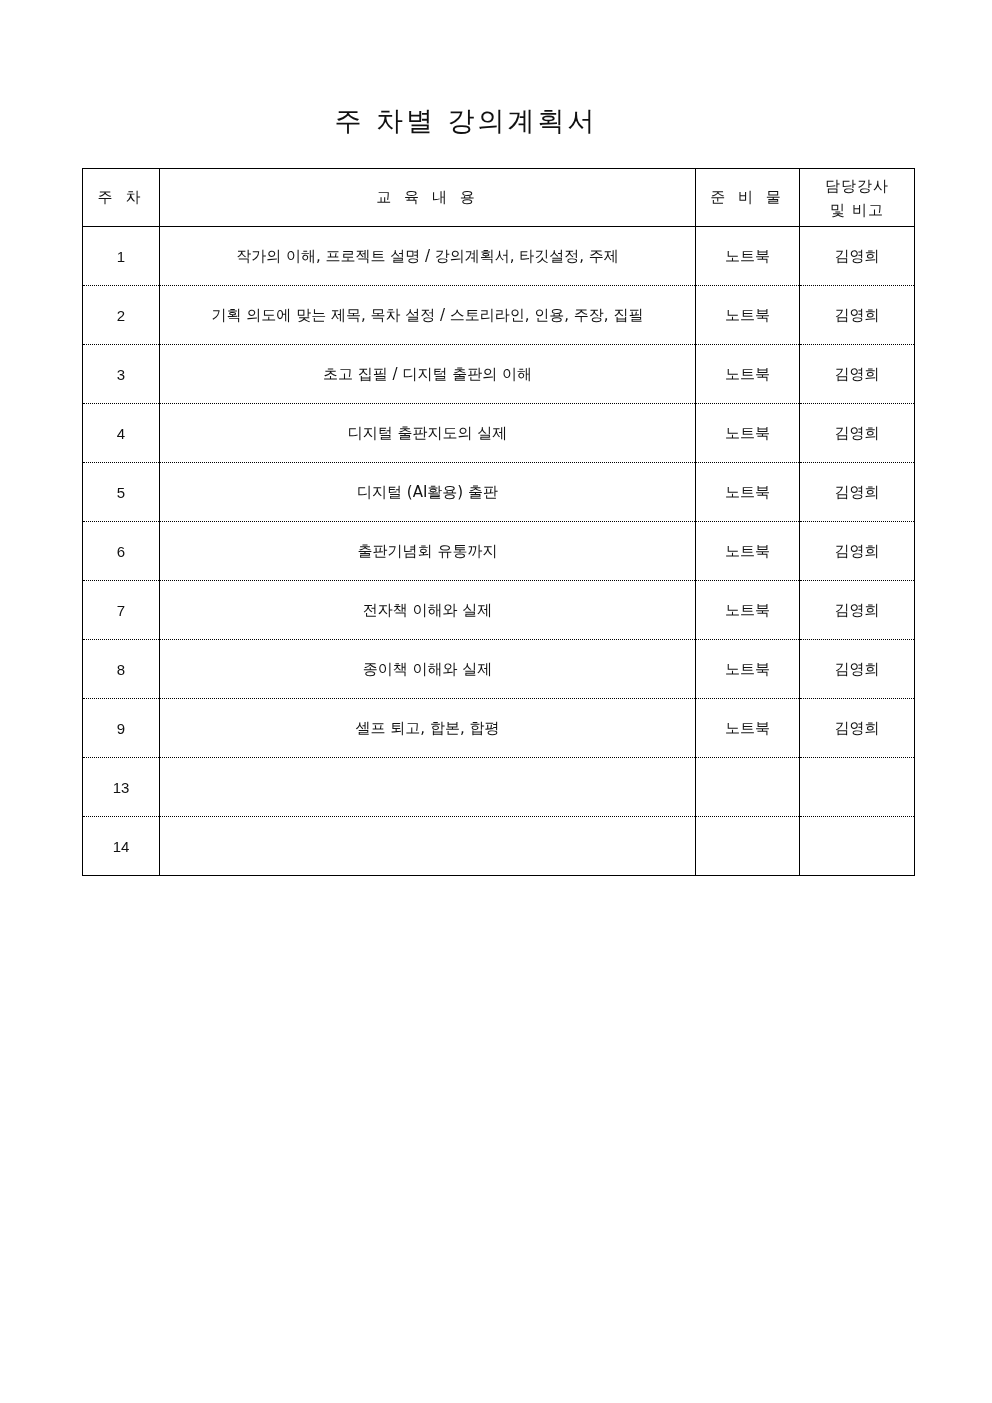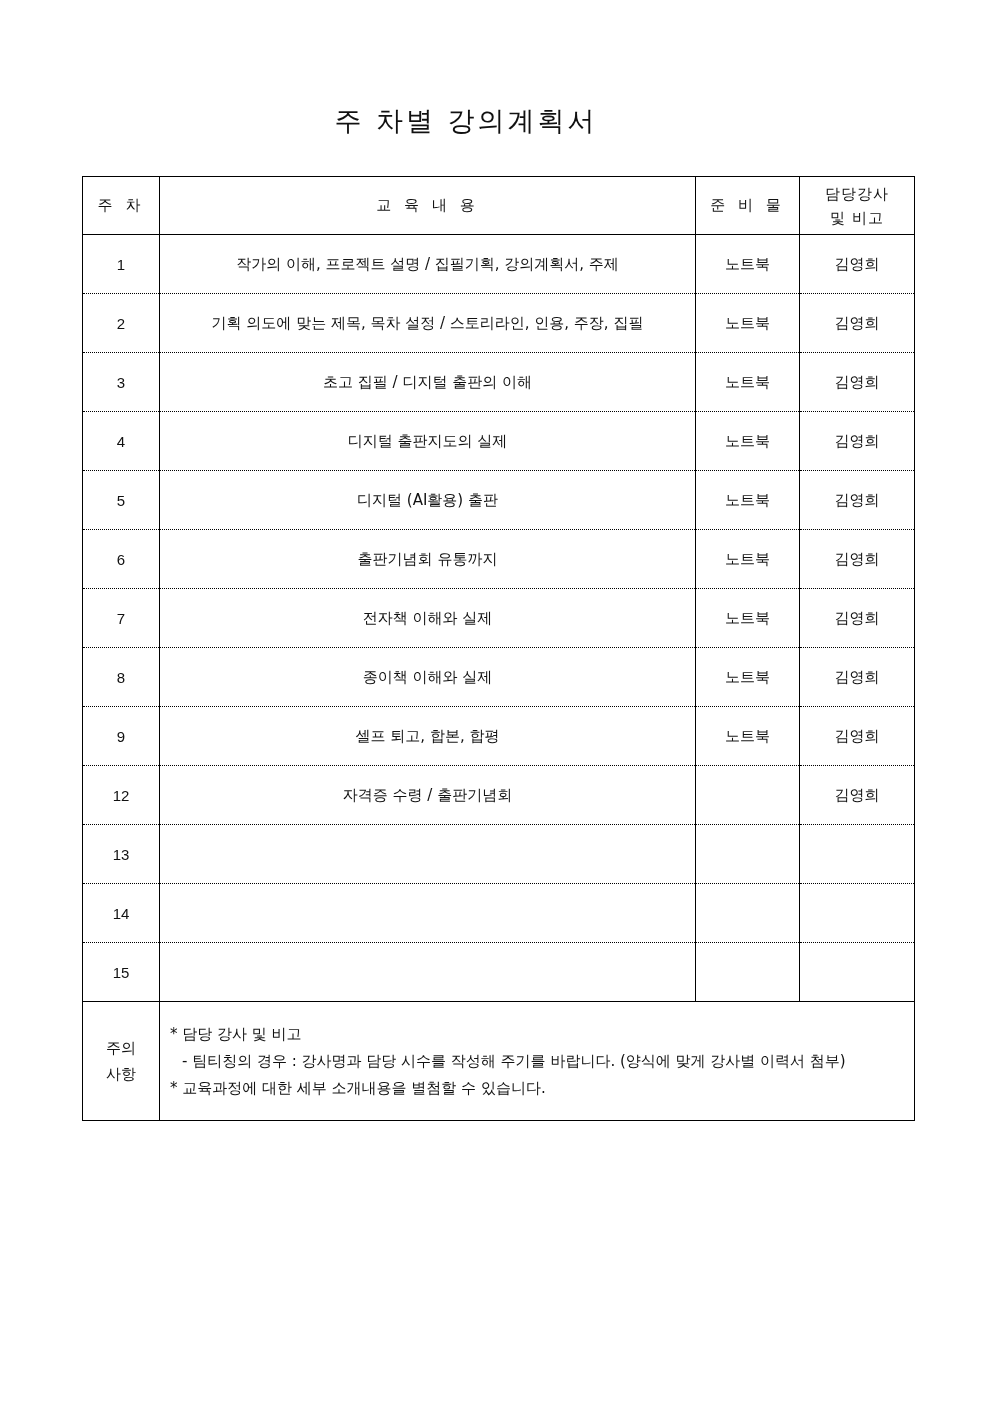--- a/index.html
+++ b/index.html
@@ -2,21 +2,21 @@
 <html><head>
 <meta charset="utf-8">
 <style>
   html, body { margin: 0; padding: 0; background: #ffffff; }
   body { width: 992px; height: 1403px; position: relative; font-family: "DejaVu Sans", sans-serif; color: #111; }
   .title {
     position: absolute; top: 103px; left: 0; width: 932px; text-align: center;
     font-size: 27px; letter-spacing: 3px; font-family: "DejaVu Sans", sans-serif;
   }
   table.plan {
-    position: absolute; top: 176px; left: 82px; width: 832px;
+    position: absolute; top: 168px; left: 82px; width: 832px;
     border-collapse: collapse; table-layout: fixed;
     border: 1.5px solid #000;
   }
   table.plan td, table.plan th {
     text-align: center; vertical-align: middle; padding: 0;
     font-weight: normal; font-size: 15px;
     border-left: 1px solid #000; border-right: 1px solid #000;
   }
   table.plan th { height: 57px; border-bottom: 1.5px solid #000; font-size: 15px; letter-spacing: 4px; }
   table.plan th.c4 { letter-spacing: 1px; line-height: 24px; text-align: center; }
@@ -48,21 +48,21 @@
       <th>준 비 물</th>
       <th class="c4">
         <div>담당강사</div>
         <div>및 비고</div>
       </th>
     </tr>
   </thead>
   <tbody>
     <tr class="row">
       <td class="num">1</td>
-      <td class="content">작가의 이해, 프로젝트 설명 / 집필기획, 강의계획서, 주제</td>
+      <td class="content">작가의 이해, 프로젝트 설명 / 강의계획서, 타깃설정, 주제</td>
       <td>노트북</td>
       <td>김영희</td>
     </tr>
     <tr class="row">
       <td class="num">2</td>
       <td class="content">기획 의도에 맞는 제목, 목차 설정 / 스토리라인, 인용, 주장, 집필</td>
       <td>노트북</td>
       <td>김영희</td>
     </tr>
     <tr class="row">
@@ -101,48 +101,25 @@
       <td>노트북</td>
       <td>김영희</td>
     </tr>
     <tr class="row">
       <td class="num">9</td>
       <td class="content">셀프 퇴고, 합본, 합평</td>
       <td>노트북</td>
       <td>김영희</td>
     </tr>
     <tr class="row">
-      <td class="num">12</td>
-      <td class="content">자격증 수령 / 출판기념회</td>
-      <td></td>
-      <td>김영희</td>
-    </tr>
-    <tr class="row">
       <td class="num">13</td>
       <td class="content"></td>
       <td></td>
       <td></td>
     </tr>
     <tr class="row">
       <td class="num">14</td>
       <td class="content"></td>
       <td></td>
       <td></td>
     </tr>
-    <tr class="row last">
-      <td class="num">15</td>
-      <td class="content"></td>
-      <td></td>
-      <td></td>
-    </tr>
-    <tr>
-      <td class="notes-label">
-        <div>주의</div>
-        <div>사항</div>
-      </td>
-      <td class="notes" colspan="3">
-        <div class="note-line">* 담당 강사 및 비고</div>
-        <div class="note-line note-sub">- 팀티칭의 경우 : 강사명과 담당 시수를 작성해 주기를 바랍니다. (양식에 맞게 강사별 이력서 첨부)</div>
-        <div class="note-line">* 교육과정에 대한 세부 소개내용을 별첨할 수 있습니다.</div>
-      </td>
-    </tr>
   </tbody>
 </table>
 
 </body></html>

